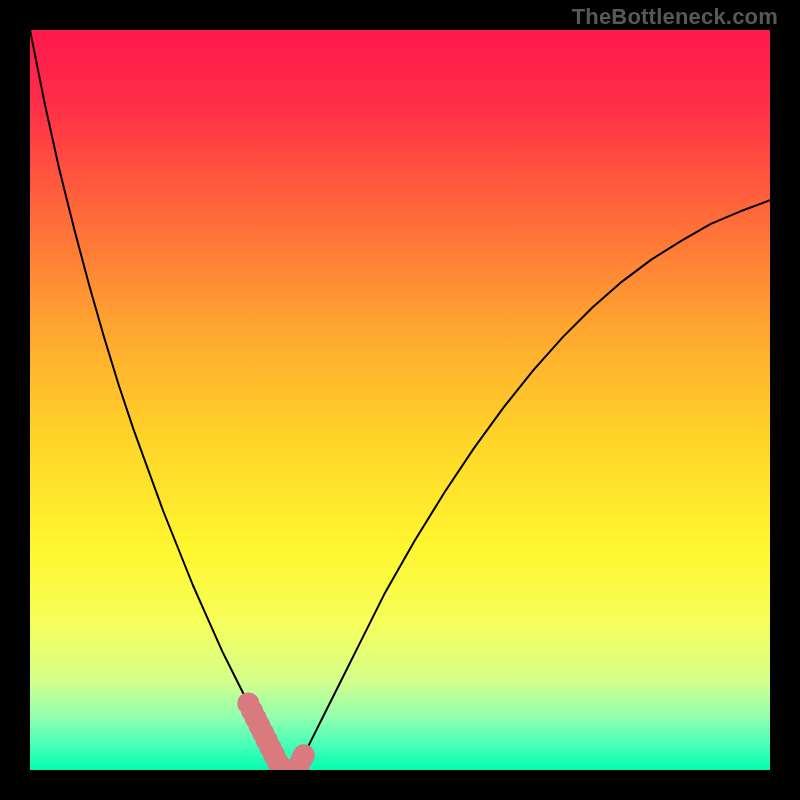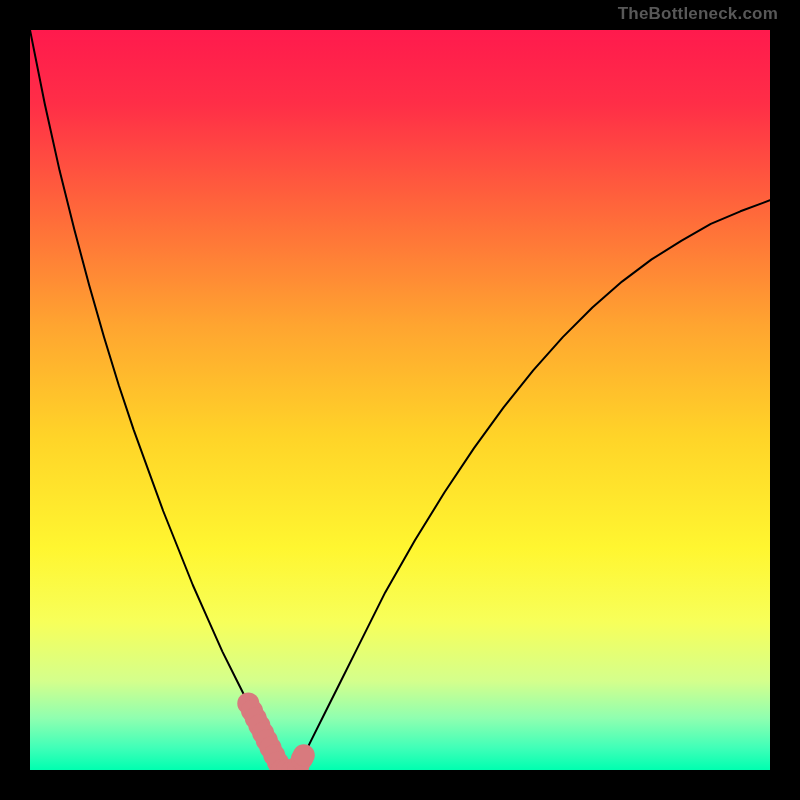--- a/index.html
+++ b/index.html
@@ -24,21 +24,21 @@
     top: 30px;
     width: 740px;
     height: 740px;
     overflow: hidden;
   }
   .watermark {
     position: absolute;
     top: 4px;
     right: 22px;
     color: #585858;
-    font-size: 17px;
+    font-size: 22px;
     font-weight: 600;
     letter-spacing: 0.2px;
   }
   svg { display: block; }
 </style>
 </head>
 <body>
 
 <div class="frame">
   <div class="watermark">TheBottleneck.com</div>

